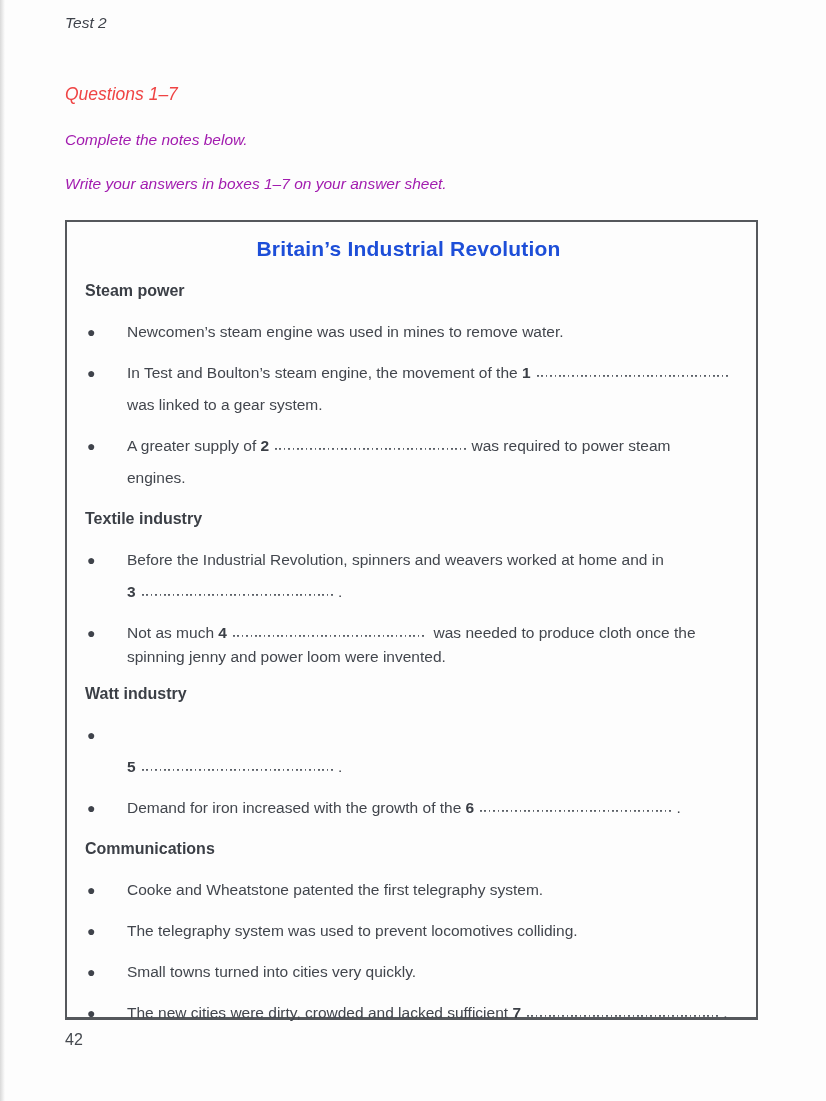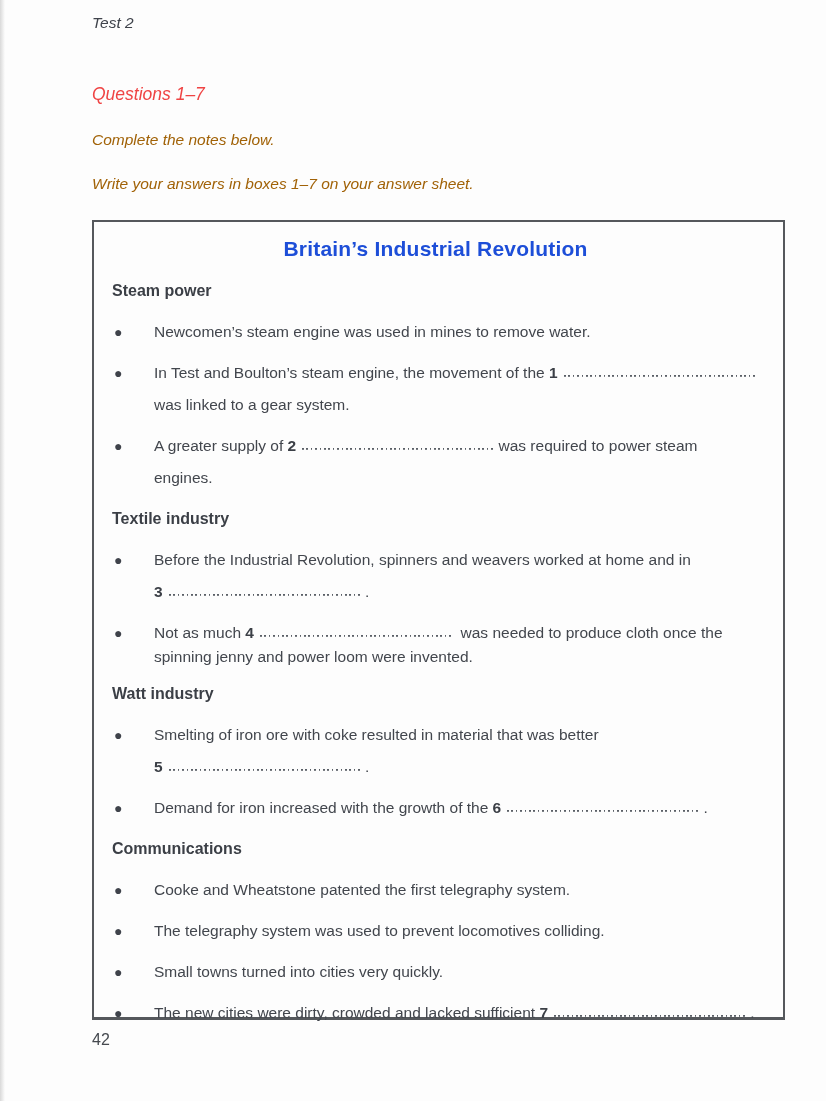--- a/index.html
+++ b/index.html
@@ -8,29 +8,29 @@
     background:#fdfdfd;
     font-family:"Liberation Sans","DejaVu Sans",sans-serif;
     color:#42464d;
     -webkit-font-smoothing:antialiased;
   }
   body::before{ 
     content:'';position:absolute;left:0;top:0;width:5px;height:100%;
     background:linear-gradient(to right,#d9d9d9,rgba(255,255,255,0));
     pointer-events:none;
   }
-  .content{position:absolute;left:92px;top:0;width:693px;}
+  .content{position:absolute;left:65px;top:0;width:693px;}
   .test-header{
     margin-top:14px;font-style:italic;font-size:15.5px;color:#3f434b;
   }
   .q-title{
     margin-top:52px;font-style:italic;font-size:17.5px;color:#ef4444;
   }
   .instr{
-    margin:26px 0 0 0;font-style:italic;font-size:15.5px;color:#a16207;
+    margin:26px 0 0 0;font-style:italic;font-size:15.5px;color:#a21caf;
   }
   .instr .bi{font-weight:700;font-style:italic;}
   .notes-box{
     box-sizing:border-box;margin-top:27px;width:693px;height:800px;
     border:2px solid #55585c;border-bottom-width:3px;
     padding:6px 24px 10px 18px;background:#fdfdfd;
   }
   .notes-title{
     margin:4px 0 0 0;text-align:center;font-size:21px;font-weight:700;
     color:#1d4ed8;letter-spacing:.2px;line-height:34px;
@@ -94,21 +94,21 @@
           </div>
           <div class="bullet-row tight">
             <span class="bullet">●</span>
             <div class="btxt"><span>Not as much </span><span class="qnum">4</span><span class="blank"></span><span>&nbsp; was needed to produce cloth once the</span><br><span>spinning jenny and power loom were invented.</span></div>
           </div>
         </div>
         <div class="section">
           <div class="sec-heading">Watt industry</div>
           <div class="bullet-row">
             <span class="bullet">●</span>
-            <div class="btxt"><span>Smelting of iron ore with coke resulted in material that was better</span><br><span class="qnum">5</span><span class="blank"></span><span>&nbsp;.</span></div>
+            <div class="btxt"><br><span class="qnum">5</span><span class="blank"></span><span>&nbsp;.</span></div>
           </div>
           <div class="bullet-row">
             <span class="bullet">●</span>
             <div class="btxt"><span>Demand for iron increased with the growth of the </span><span class="qnum">6</span><span class="blank"></span><span>&nbsp;.</span></div>
           </div>
         </div>
         <div class="section">
           <div class="sec-heading">Communications</div>
           <div class="bullet-row">
             <span class="bullet">●</span>

